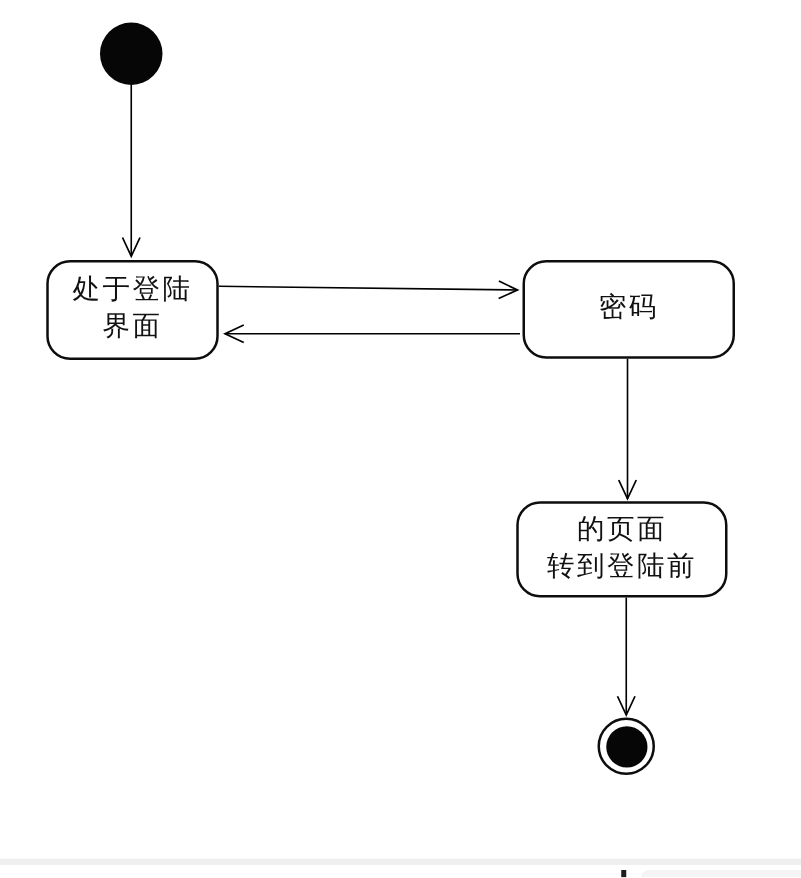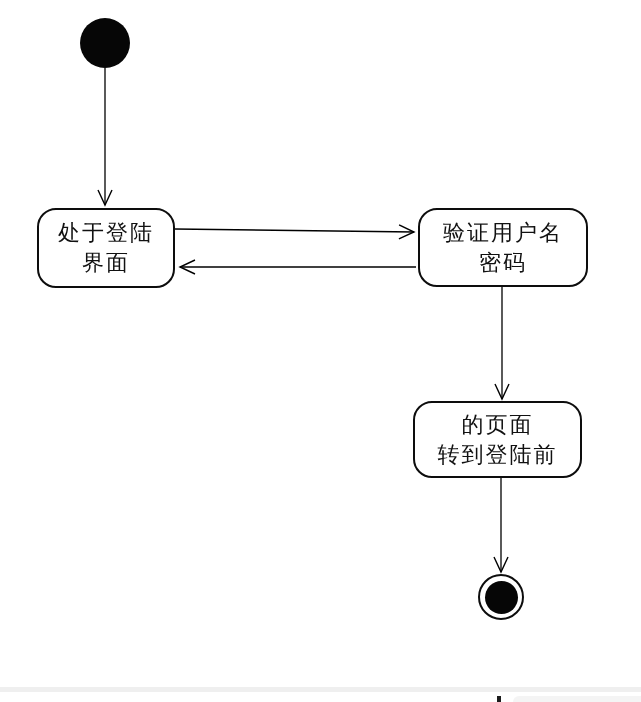--- a/index.html
+++ b/index.html
@@ -6,21 +6,21 @@
     margin: 0;
     padding: 0;
     background: #ffffff;
   }
   #canvas {
     position: relative;
     width: 641px;
     height: 702px;
     background: #ffffff;
     overflow: hidden;
-    font-family: Liberation Sans, sans-serif;
+    font-family: Liberation Mono, monospace;
   }
   #edge-layer {
     position: absolute;
     left: 0;
     top: 0;
     width: 641px;
     height: 702px;
     pointer-events: none;
   }
   
@@ -121,21 +121,20 @@
   </svg>
 
   <div class="initial-node"></div>
 
   <div class="state-box" id="state-login">
     <span>处于登陆</span>
     <span>界面</span>
   </div>
 
   <div class="state-box" id="state-verify">
-    <span>验证用户名</span>
     <span>密码</span>
   </div>
 
   <div class="state-box" id="state-gotopage">
     <span>的页面</span>
     <span>转到登陆前</span>
   </div>
 
   <div class="final-node-outer">
     <div class="final-node-inner"></div>

